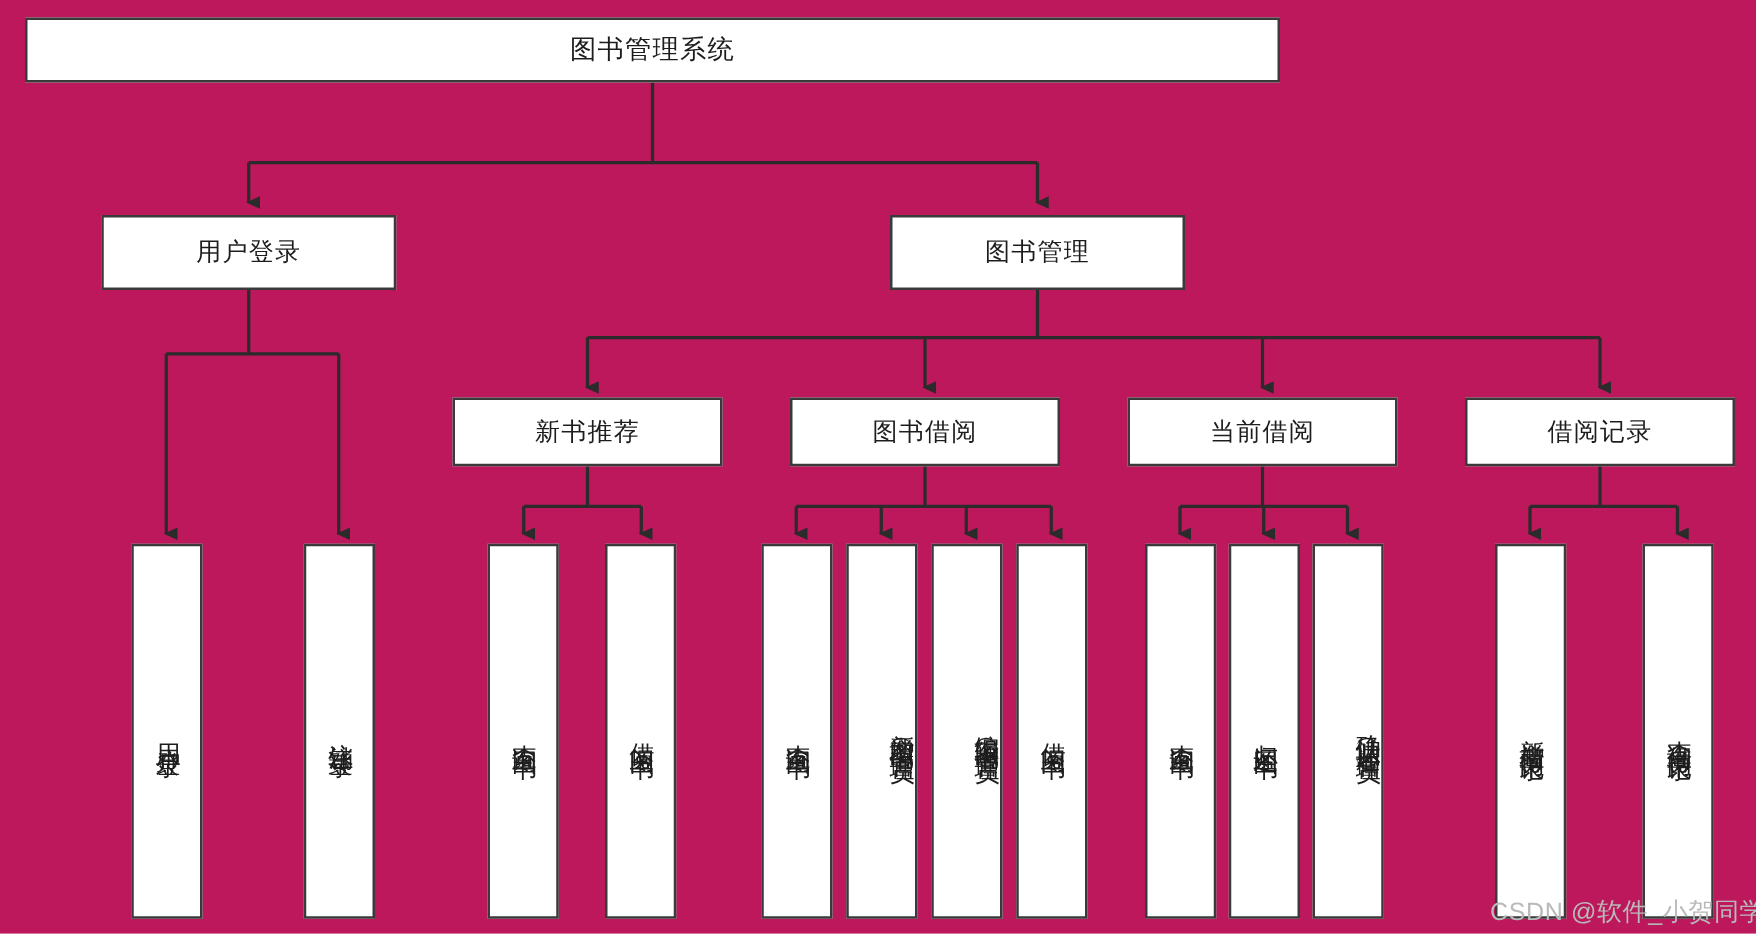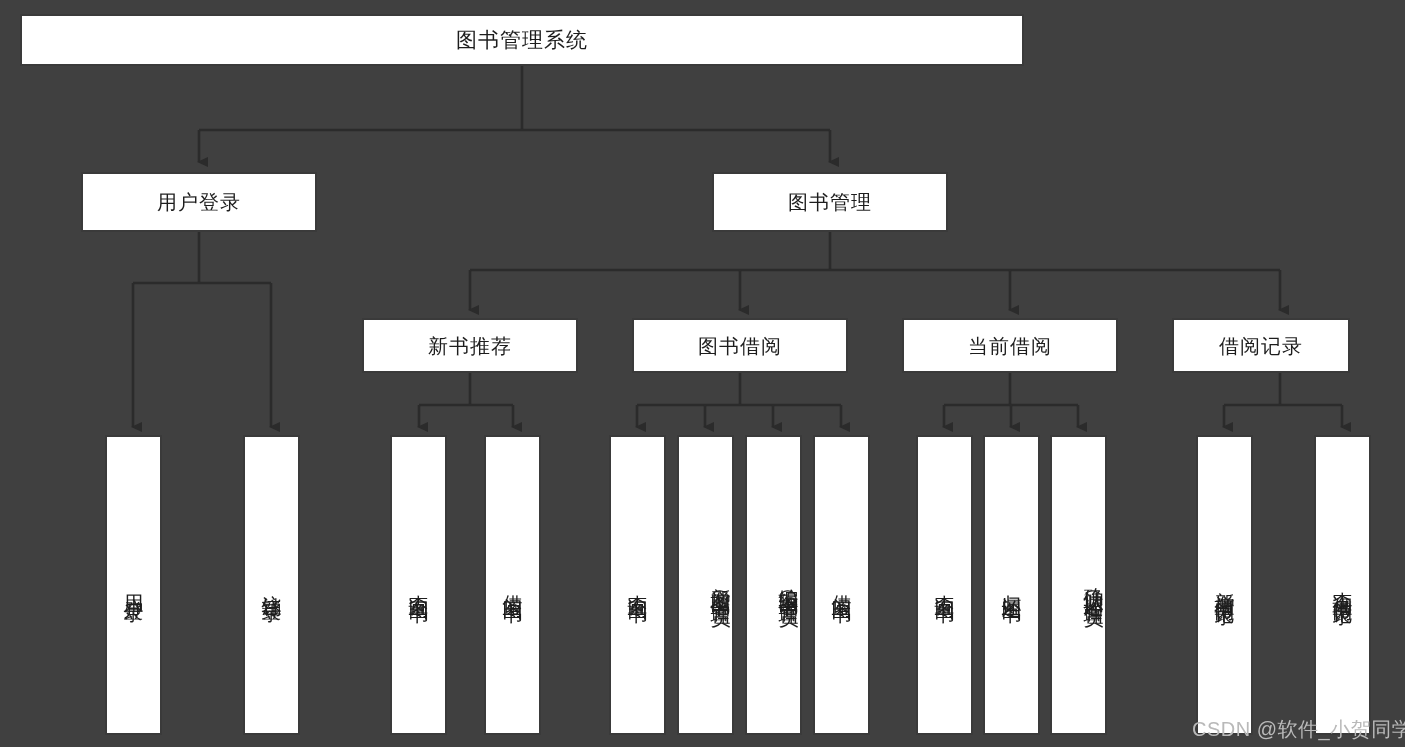--- a/index.html
+++ b/index.html
@@ -4,21 +4,21 @@
 <style>
   html,body{margin:0;padding:0;background:#ffffff;}
   body{
     font-family:"Liberation Sans","DejaVu Sans",sans-serif;
     -webkit-font-smoothing:antialiased;
   }
   #canvas{
     position:relative;
     width:1405px;
     height:747px;
-    background:#404040;
+    background:#be185d;
     overflow:hidden;
     text-decoration:underline;
   }
   svg.wires{
     position:absolute;left:0;top:0;width:1405px;height:747px;
     pointer-events:none;
   }
   .node{
     position:absolute;
     box-sizing:border-box;
@@ -122,21 +122,21 @@
   <div class="node h" style="left:81px;top:172px;width:236px;height:60px;">用户登录</div>
 
   <div class="node h" style="left:712px;top:172px;width:236px;height:60px;">图书管理</div>
 
   <div class="node h" style="left:362px;top:318px;width:216px;height:55px;">新书推荐</div>
 
   <div class="node h" style="left:632px;top:318px;width:216px;height:55px;">图书借阅</div>
 
   <div class="node h" style="left:902px;top:318px;width:216px;height:55px;">当前借阅</div>
 
-  <div class="node h" style="left:1172px;top:318px;width:178px;height:55px;">借阅记录</div>
+  <div class="node h" style="left:1172px;top:318px;width:216px;height:55px;">借阅记录</div>
 
   <div class="node v mid" style="left:105px;top:435px;width:57px;height:300px;">用户登录</div>
 
   <div class="node v mid" style="left:243px;top:435px;width:57px;height:300px;">注销登录</div>
 
   <div class="node v mid" style="left:390px;top:435px;width:57px;height:300px;">查询图书</div>
 
   <div class="node v mid" style="left:484px;top:435px;width:57px;height:300px;">借阅图书</div>
 
   <div class="node v mid" style="left:609px;top:435px;width:57px;height:300px;">查询图书</div>

